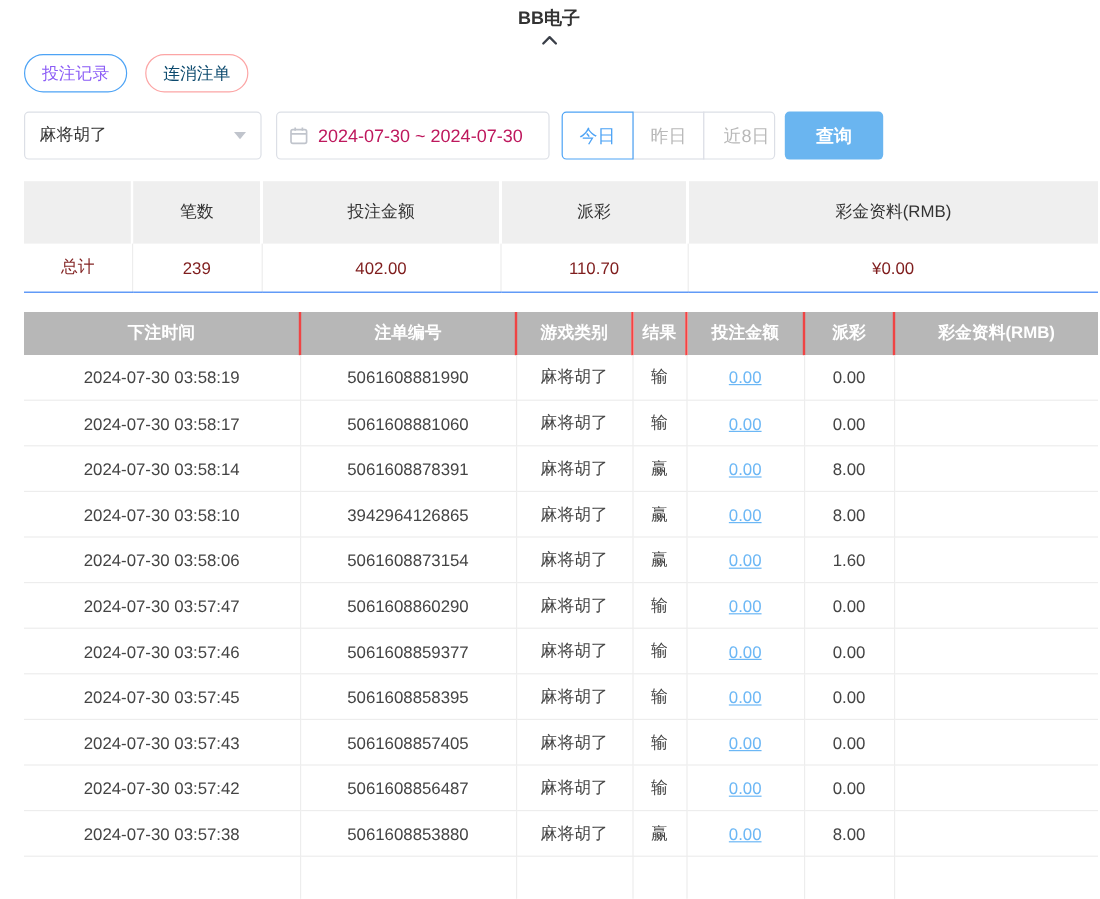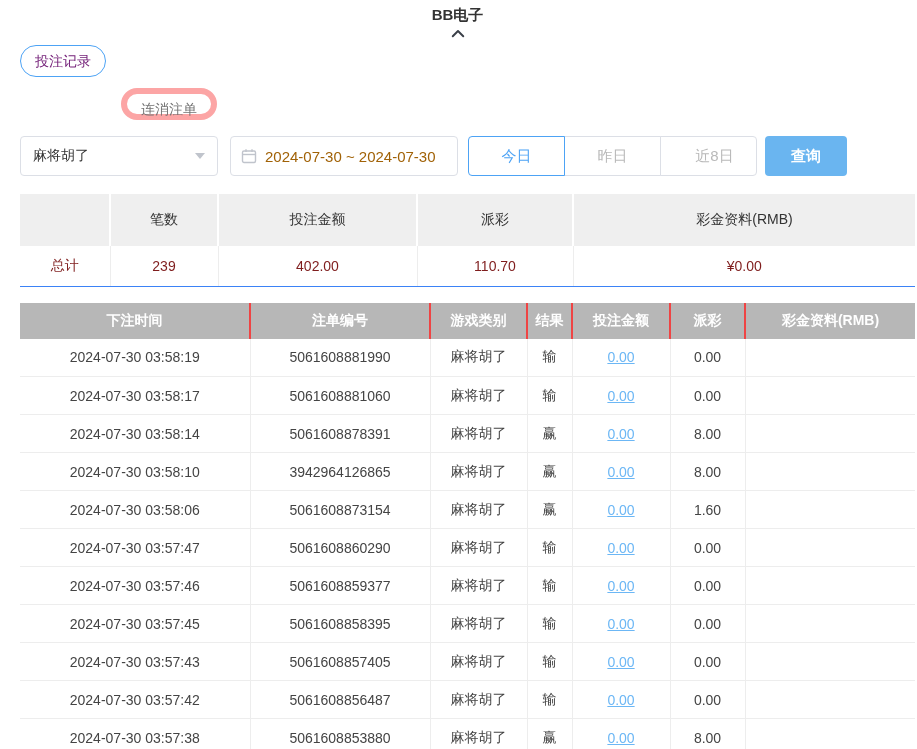--- a/index.html
+++ b/index.html
@@ -8,32 +8,32 @@
   .page { padding-top:6px; padding-left:20px; width:897px; }
 
   
   .hdr { display:flex; justify-content:space-between; align-items:center; height:26px; padding-right:2px;flex-direction:column; }
   .hdr-title { font-size:15px; font-weight:bold; color:#333; }
   .collapse-btn { width:24px; height:24px; border:none; background:transparent; cursor:pointer; display:flex; align-items:center; justify-content:center; }
 
   
   .tabs { margin-top:13px; display:flex; gap:15px; }
   .tab { height:32px; line-height:30px; padding:0 14px; border-radius:16px; font-size:14px; background:#fff; cursor:pointer; }
-  .tab.active { border:1px solid #4da3f5; color:#701a75; }
-  .tab.inactive { border:6px solid #fca5a5; color:#737373;margin-top:43px; }
+  .tab.active { border:1px solid #4da3f5; color:#8b5cf6; }
+  .tab.inactive { border:1px solid #fca5a5; color:#0c4a6e; }
 
   
   .controls { margin-top:16px; display:flex; align-items:center; }
   .select { width:198px; height:40px; border:1px solid #dcdfe6; border-radius:4px; display:flex; align-items:center; padding:0 12px; font-size:14px; color:#333; cursor:pointer; }
   .select .grow { flex:1; }
   .caret { width:0; height:0; border-left:5px solid transparent; border-right:5px solid transparent; border-top:6px solid #c0c4cc; }
-  .datebox { margin-left:12px; width:228px; height:40px; border:1px solid #dcdfe6; border-radius:4px; display:flex; align-items:center; padding:4px 10px; font-size:15px; color:#a16207; cursor:pointer; }
+  .datebox { margin-left:12px; width:228px; height:40px; border:1px solid #dcdfe6; border-radius:4px; display:flex; align-items:center; padding:4px 10px; font-size:15px; color:#be185d; cursor:pointer; }
   .datebox svg { margin-right:8px; flex:none; }
   .btn-group { margin-left:10px; display:flex; }
-  .btn-group .qbtn { width:97px; height:40px; background:#fff; border:1px solid #dcdfe6; font-size:15px; color:#b9b9b9; margin-left:-1px; cursor:pointer; position:relative; }
+  .btn-group .qbtn { width:60px; height:40px; background:#fff; border:1px solid #dcdfe6; font-size:15px; color:#b9b9b9; margin-left:-1px; cursor:pointer; position:relative; }
   .btn-group .qbtn:first-child { border-radius:4px 0 0 4px; margin-left:0; }
   .btn-group .qbtn:last-child { border-radius:0 4px 4px 0;padding-left:12px; }
   .btn-group .qbtn.active { border-color:#4da3f5; color:#4da3f5; z-index:1; }
   .search-btn { margin-left:8px; width:82px; height:40px; border:none; border-radius:4px; background:#6ab5f0; color:#fff; font-size:15px; font-weight:bold; cursor:pointer; }
 
   
   table { border-collapse:collapse; table-layout:fixed; width:895px; }
   td,th { text-align:center; font-size:14px; overflow:hidden; white-space:nowrap; }
 
   .summary { margin-top:18px; }

